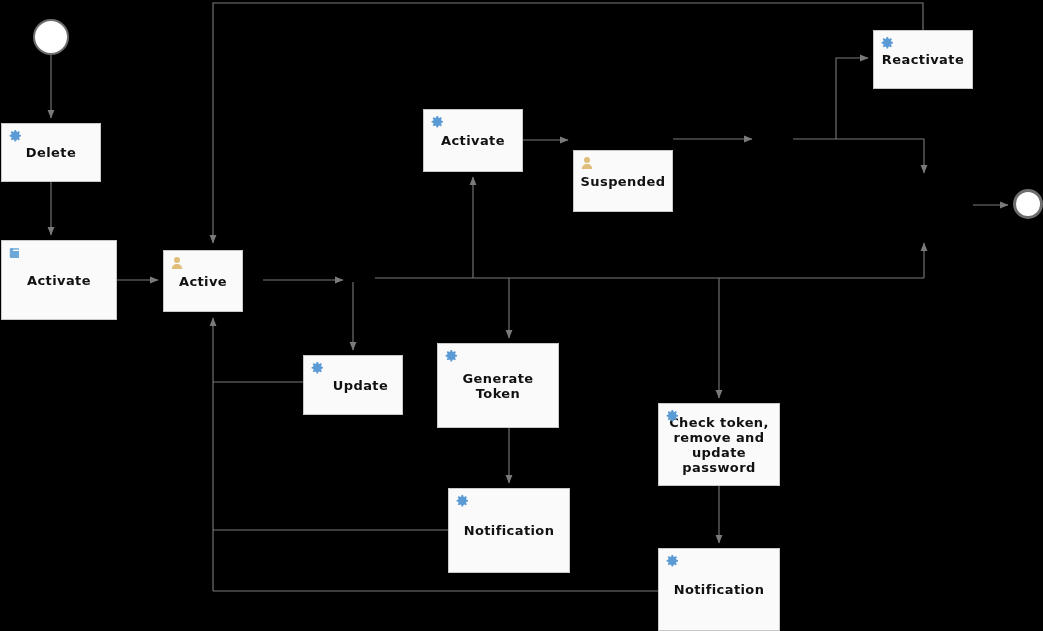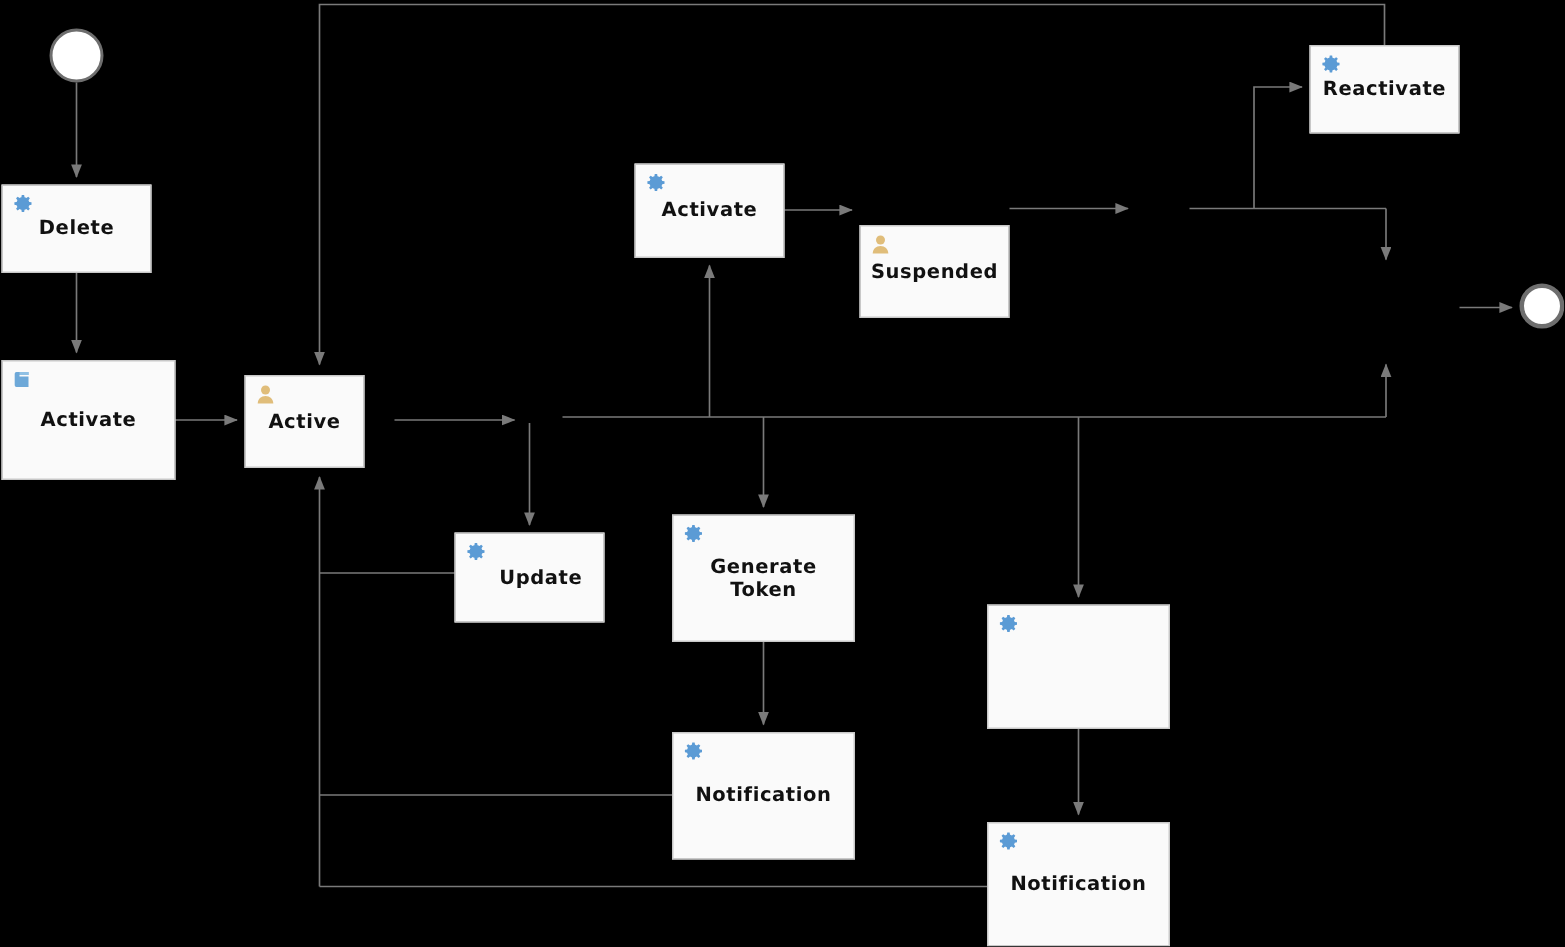--- a/index.html
+++ b/index.html
@@ -175,21 +175,21 @@
   <div class="node" style="left:303px;top:355px;width:100px;height:60px;padding-left:15px;">
     <span class="nicon">
       <svg width="16" height="16" viewBox="0 0 16 16">
           <path fill="#5b9bd5" d="M8 5.2a2.8 2.8 0 100 5.6 2.8 2.8 0 000-5.6zm0 4.2a1.4 1.4 0 110-2.8 1.4 1.4 0 010 2.8z"></path>
           <path fill="#5b9bd5" d="M14 6.9l-1.5-.25a4.8 4.8 0 00-.5-1.2l.9-1.25-1.1-1.1-1.25.9a4.8 4.8 0 00-1.2-.5L9.1 2H7.5l-.25 1.5a4.8 4.8 0 00-1.2.5l-1.25-.9-1.1 1.1.9 1.25a4.8 4.8 0 00-.5 1.2L2.6 6.9v1.6l1.5.25c.11.42.28.82.5 1.2l-.9 1.25 1.1 1.1 1.25-.9c.38.22.78.39 1.2.5L7.5 13.4h1.6l.25-1.5c.42-.11.82-.28 1.2-.5l1.25.9 1.1-1.1-.9-1.25c.22-.38.39-.78.5-1.2l1.5-.25z"></path>
         </svg>
     </span>
     <span class="label">Update</span>
   </div>
 
-  <div class="node" style="left:448px;top:343px;width:122px;height:85px;">
+  <div class="node" style="left:437px;top:343px;width:122px;height:85px;">
     <span class="nicon">
       <svg width="16" height="16" viewBox="0 0 16 16">
           <path fill="#5b9bd5" d="M8 5.2a2.8 2.8 0 100 5.6 2.8 2.8 0 000-5.6zm0 4.2a1.4 1.4 0 110-2.8 1.4 1.4 0 010 2.8z"></path>
           <path fill="#5b9bd5" d="M14 6.9l-1.5-.25a4.8 4.8 0 00-.5-1.2l.9-1.25-1.1-1.1-1.25.9a4.8 4.8 0 00-1.2-.5L9.1 2H7.5l-.25 1.5a4.8 4.8 0 00-1.2.5l-1.25-.9-1.1 1.1.9 1.25a4.8 4.8 0 00-.5 1.2L2.6 6.9v1.6l1.5.25c.11.42.28.82.5 1.2l-.9 1.25 1.1 1.1 1.25-.9c.38.22.78.39 1.2.5L7.5 13.4h1.6l.25-1.5c.42-.11.82-.28 1.2-.5l1.25.9 1.1-1.1-.9-1.25c.22-.38.39-.78.5-1.2l1.5-.25z"></path>
         </svg>
     </span>
     <span class="label">Generate Token</span>
   </div>
 
   <div class="node" style="left:448px;top:488px;width:122px;height:85px;">
@@ -202,20 +202,23 @@
     <span class="label">Notification</span>
   </div>
 
   <div class="node" style="left:658px;top:403px;width:122px;height:83px;">
     <span class="nicon">
       <svg width="16" height="16" viewBox="0 0 16 16">
           <path fill="#5b9bd5" d="M8 5.2a2.8 2.8 0 100 5.6 2.8 2.8 0 000-5.6zm0 4.2a1.4 1.4 0 110-2.8 1.4 1.4 0 010 2.8z"></path>
           <path fill="#5b9bd5" d="M14 6.9l-1.5-.25a4.8 4.8 0 00-.5-1.2l.9-1.25-1.1-1.1-1.25.9a4.8 4.8 0 00-1.2-.5L9.1 2H7.5l-.25 1.5a4.8 4.8 0 00-1.2.5l-1.25-.9-1.1 1.1.9 1.25a4.8 4.8 0 00-.5 1.2L2.6 6.9v1.6l1.5.25c.11.42.28.82.5 1.2l-.9 1.25 1.1 1.1 1.25-.9c.38.22.78.39 1.2.5L7.5 13.4h1.6l.25-1.5c.42-.11.82-.28 1.2-.5l1.25.9 1.1-1.1-.9-1.25c.22-.38.39-.78.5-1.2l1.5-.25z"></path>
         </svg>
     </span>
+    <span class="label">Check token,
+remove and
+update password</span>
   </div>
 
   <div class="node" style="left:658px;top:548px;width:122px;height:83px;">
     <span class="nicon">
       <svg width="16" height="16" viewBox="0 0 16 16">
           <path fill="#5b9bd5" d="M8 5.2a2.8 2.8 0 100 5.6 2.8 2.8 0 000-5.6zm0 4.2a1.4 1.4 0 110-2.8 1.4 1.4 0 010 2.8z"></path>
           <path fill="#5b9bd5" d="M14 6.9l-1.5-.25a4.8 4.8 0 00-.5-1.2l.9-1.25-1.1-1.1-1.25.9a4.8 4.8 0 00-1.2-.5L9.1 2H7.5l-.25 1.5a4.8 4.8 0 00-1.2.5l-1.25-.9-1.1 1.1.9 1.25a4.8 4.8 0 00-.5 1.2L2.6 6.9v1.6l1.5.25c.11.42.28.82.5 1.2l-.9 1.25 1.1 1.1 1.25-.9c.38.22.78.39 1.2.5L7.5 13.4h1.6l.25-1.5c.42-.11.82-.28 1.2-.5l1.25.9 1.1-1.1-.9-1.25c.22-.38.39-.78.5-1.2l1.5-.25z"></path>
         </svg>
     </span>
     <span class="label">Notification</span>

